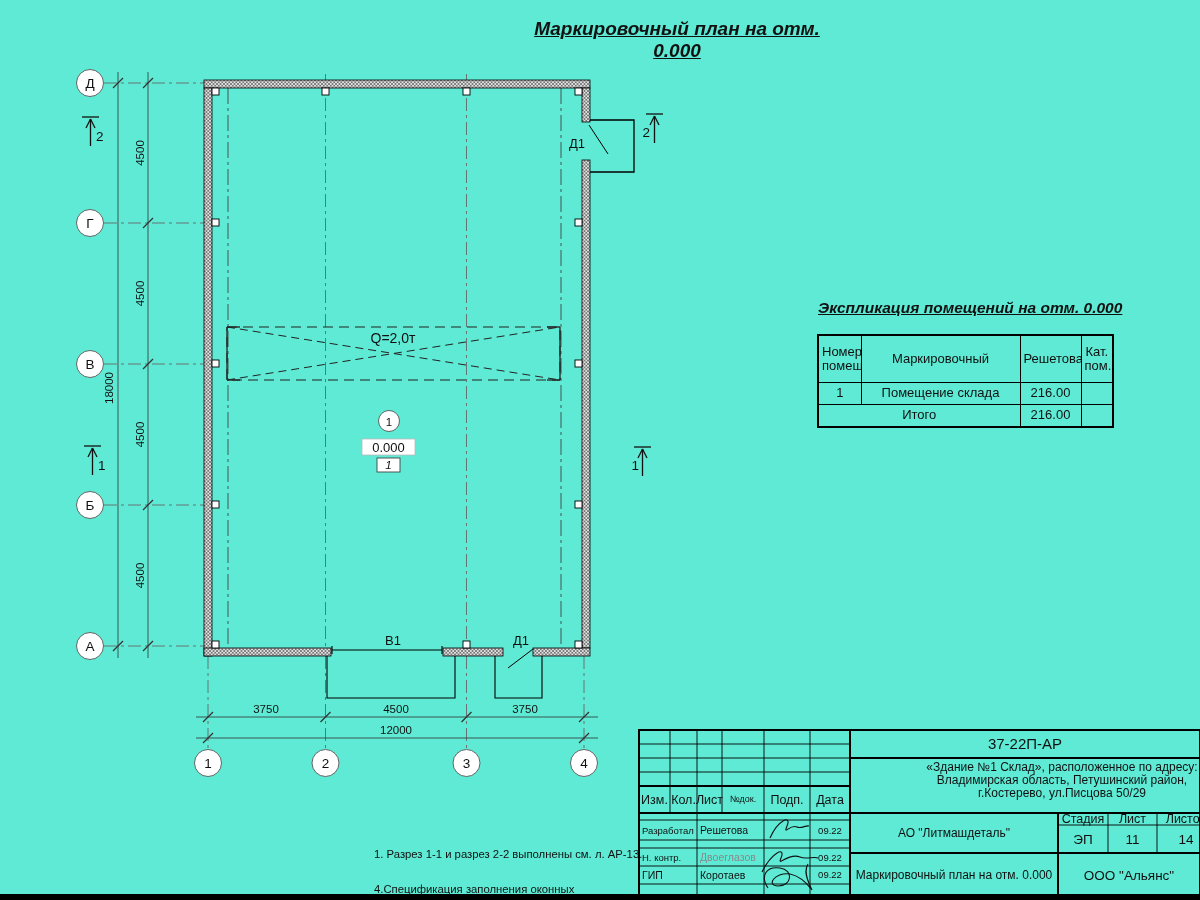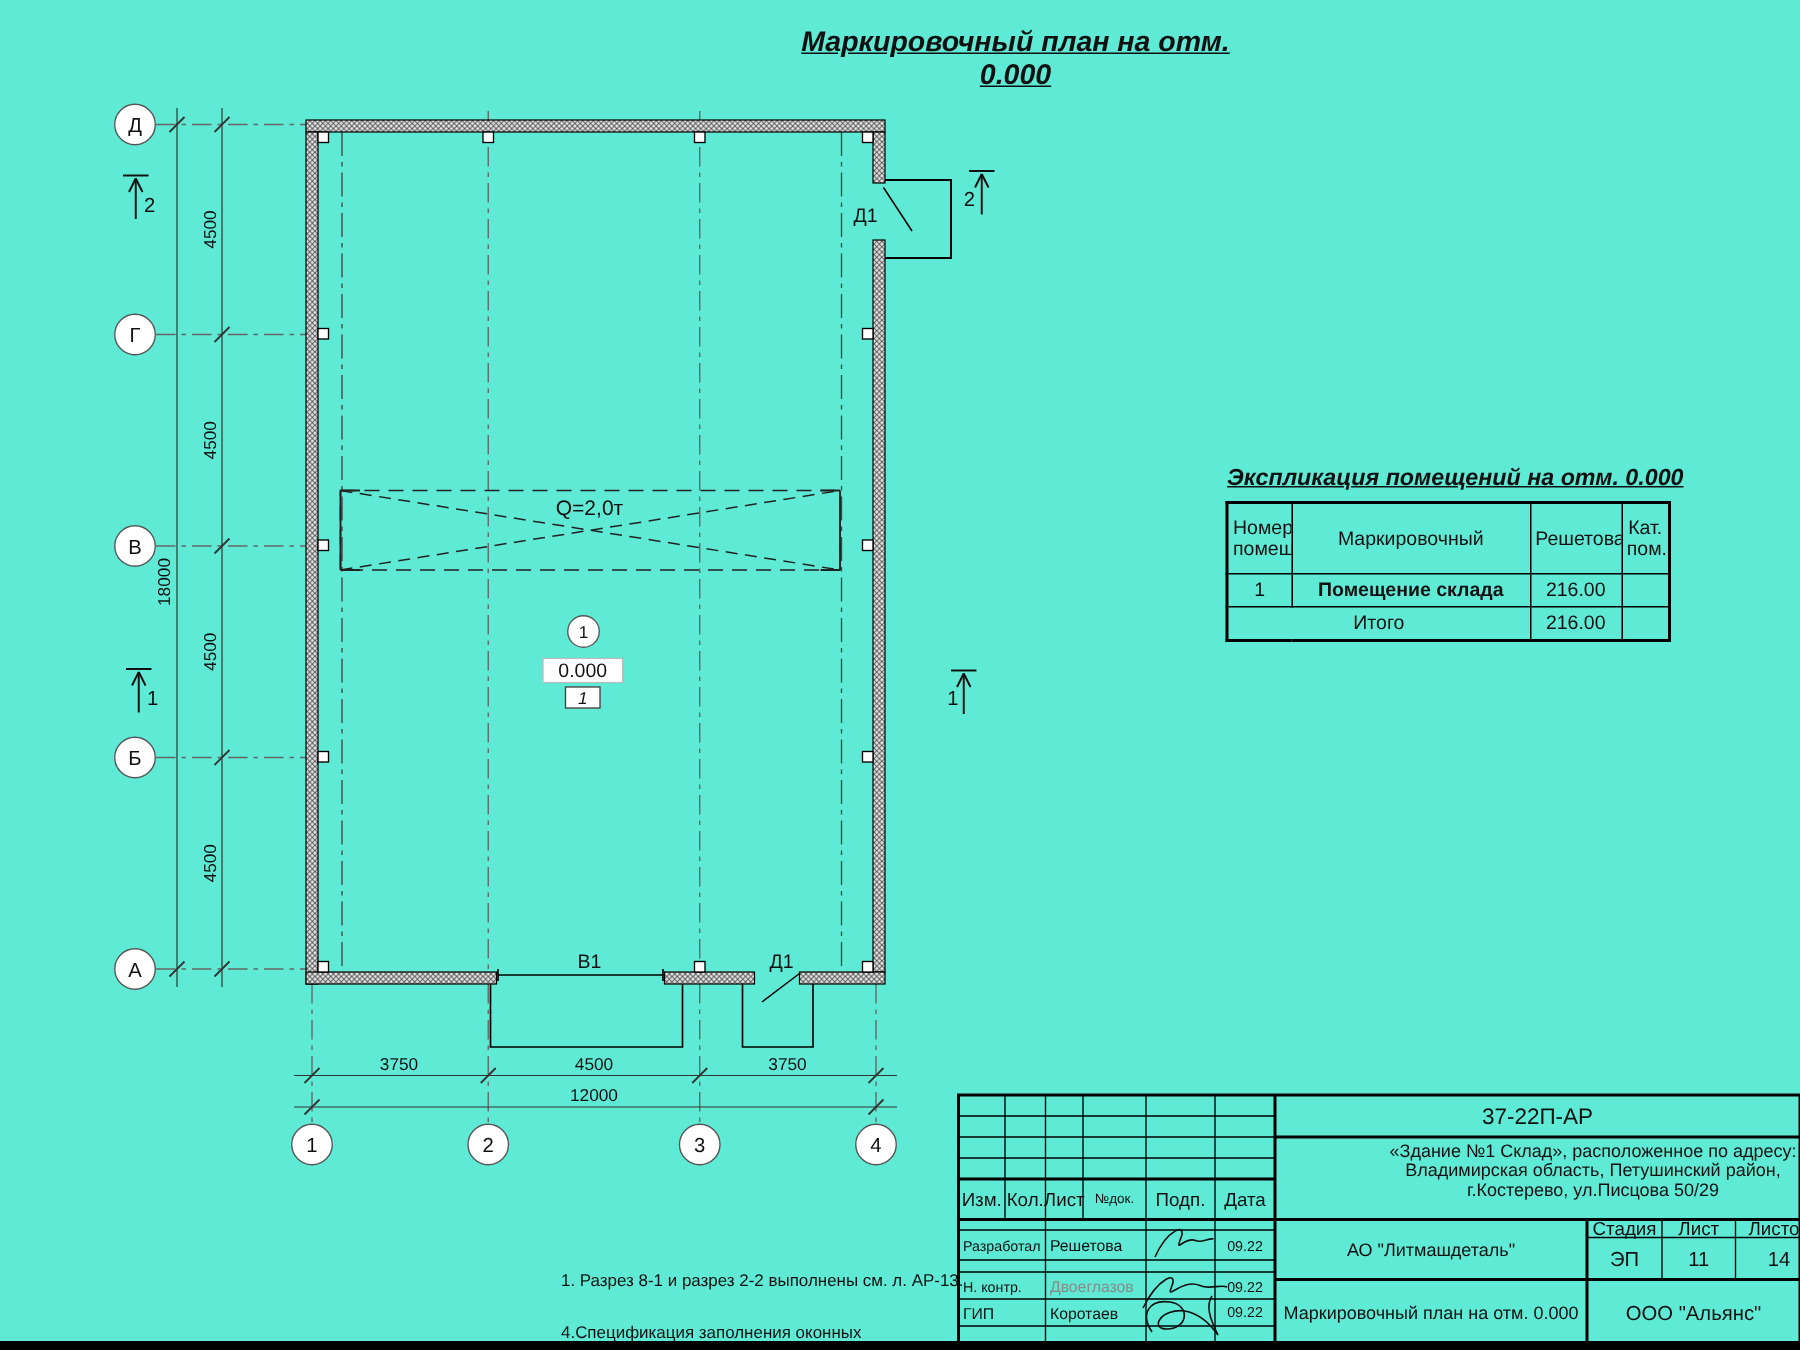--- a/index.html
+++ b/index.html
@@ -2,29 +2,29 @@
 <html><head>
 <meta charset="utf-8">
 <style>
   html,body{margin:0;padding:0;background:#fff;}
   .sheet{position:relative;width:1200px;height:900px;background:#5eead4;overflow:hidden;
          font-family:"Liberation Sans",sans-serif;color:#1a1a1a;}
   .main-title{position:absolute;left:517px;top:18px;width:320px;text-align:center;
       font-size:19px;font-style:italic;font-weight:700;text-decoration:underline;color:#111;}
   svg{position:absolute;left:0;top:0;}
   svg text{font-family:"Liberation Sans",sans-serif;fill:#111;}
-  .schedule-title{position:absolute;left:818px;top:310px;width:320px;
+  .schedule-title{position:absolute;left:818px;top:299px;width:320px;
       font-size:15.5px;font-style:italic;font-weight:700;text-decoration:underline;color:#111;}
   table.sched{position:absolute;left:817px;top:334px;border-collapse:collapse;
       border:2px solid #000;table-layout:fixed;width:295px;font-size:13px;color:#111;}
   table.sched td{border:1px solid #000;padding:0 3px;text-align:center;vertical-align:middle;
       line-height:1.08;overflow:hidden;}
   table.sched tr.hdr td{height:46px;}
   table.sched tr.row td{height:21px;}
-  td.left{text-align:left;font-weight:bold;}
+  td.left{text-align:left;}
   td.right{text-align:right;}
   .notes{position:absolute;left:374px;top:826px;font-size:11.3px;line-height:11.6px;
       white-space:pre;color:#111;}
   .gray{fill:#8a8a8a;}
 </style>
 </head>
 <body>
 
 <div class="sheet">
 
@@ -330,19 +330,19 @@
     </tr>
     <tr class="row">
       <td class="right" colspan="2">Итого</td>
       <td>216.00</td>
       <td></td>
     </tr>
   </tbody>
     </table>
 
   <div class="notes">
-    <div>1. Разрез 8-1 и разрез 2-2 выполнены см. л. АР-13.</div>
+    <div>1. Разрез 1-1 и разрез 2-2 выполнены см. л. АР-13.</div>
     <div>4.Спецификация заполнения оконных</div>
     
     
   </div>
 
 </div>
 
 </body></html>

